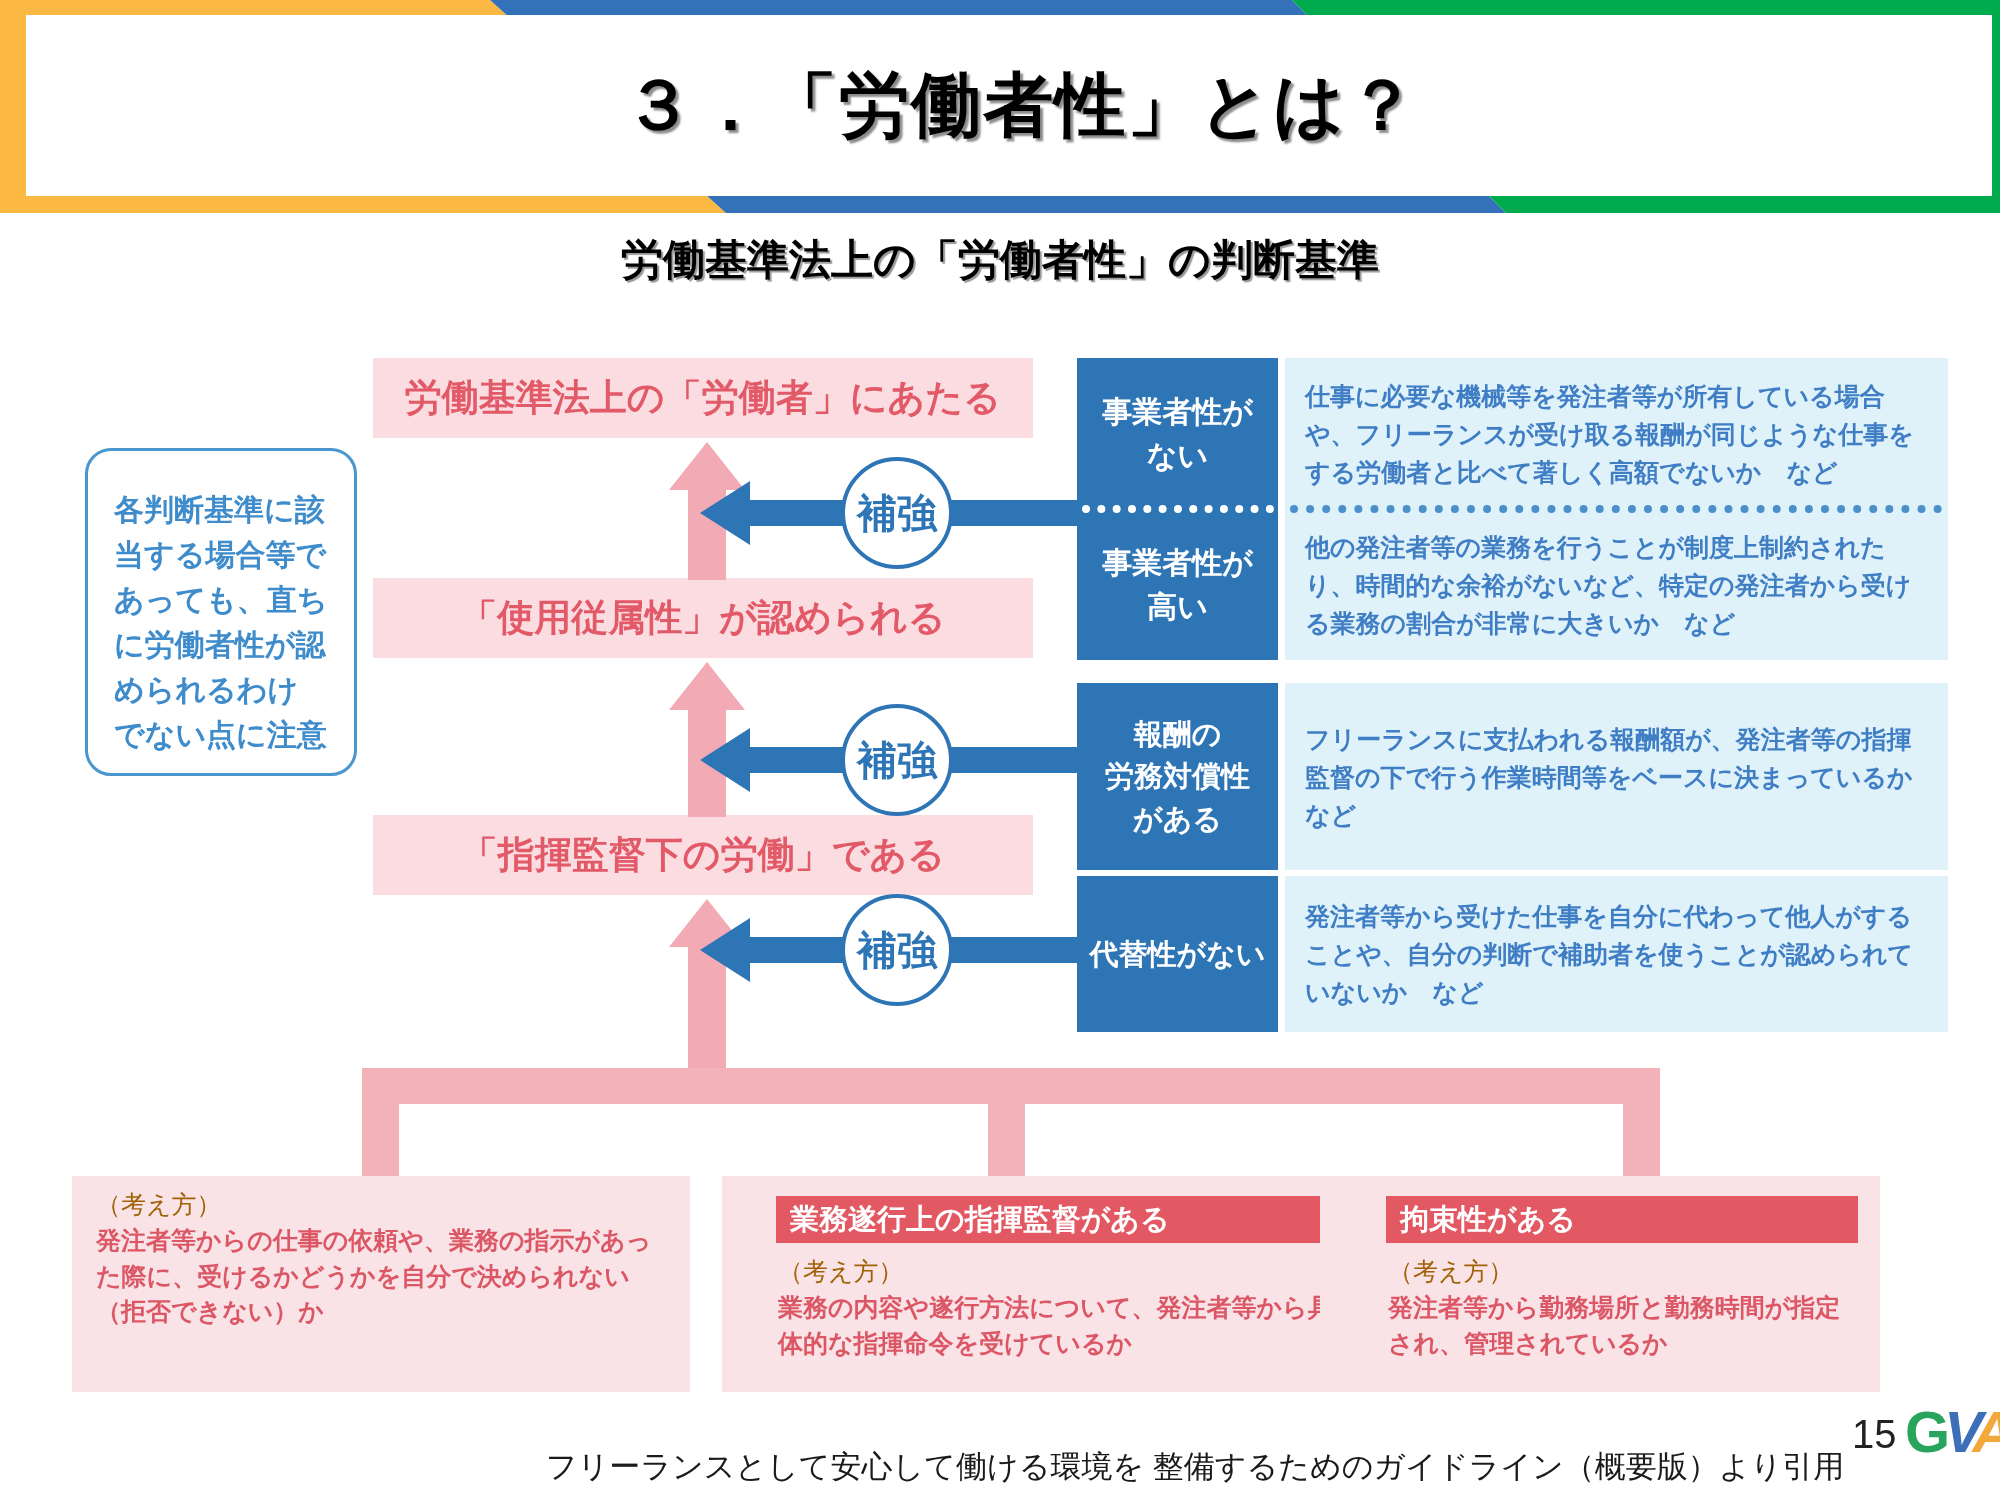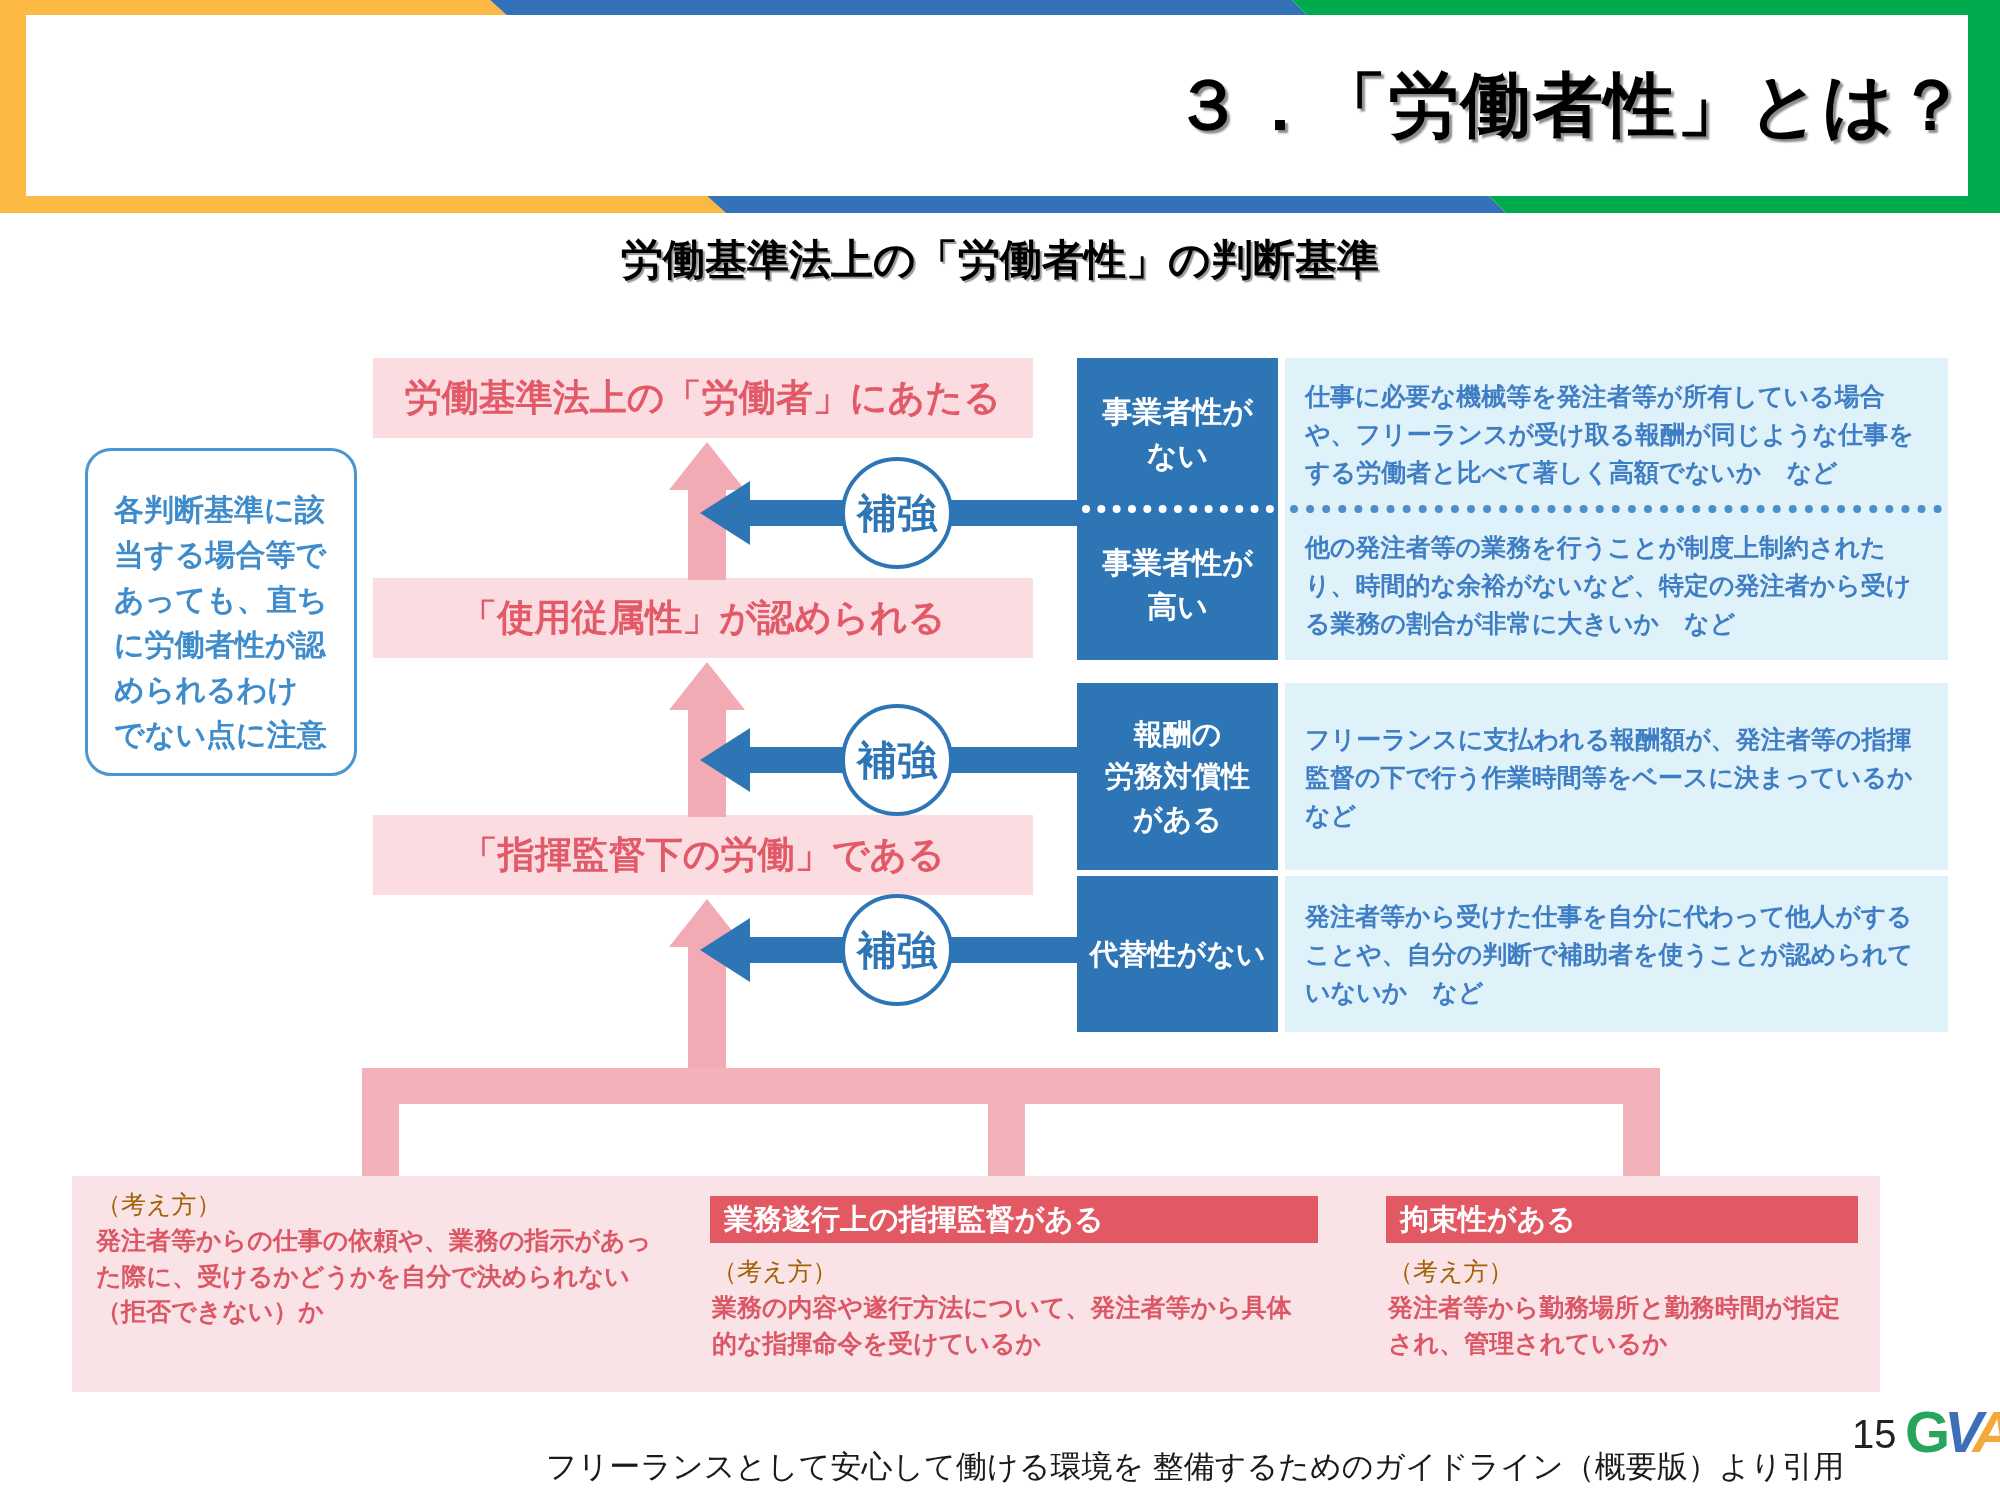--- a/index.html
+++ b/index.html
@@ -7,21 +7,21 @@
     position:relative;width:2000px;height:1500px;background:#fff;overflow:hidden;
     font-family:"Liberation Sans","DejaVu Sans",sans-serif;
   }
   
   .band{position:absolute;left:0;top:0;width:2000px;height:213px;}
   .band-seg{position:absolute;left:0;top:0;width:100%;height:100%;}
   .band-yellow{background:#FBB843;clip-path:polygon(0 0,24.5% 0,36.3% 100%,0 100%);}
   .band-blue{background:#3372B8;clip-path:polygon(24.5% 0,64.6% 0,75.3% 100%,36.3% 100%);}
   .band-green{background:#00AB4E;clip-path:polygon(64.6% 0,100% 0,100% 100%,75.3% 100%);}
   .title-box{position:absolute;left:26px;top:15px;width:1942px;height:181px;background:#fff;
-    display:flex;align-items:center;justify-content:flex-end;}
+    display:flex;align-items:center;justify-content:center;padding-left:24px;}
   .title-box h1{margin:0;font-size:70px;font-weight:900;color:#000;letter-spacing:2px;
     text-shadow:3px 3px 2px rgba(0,0,0,0.45);}
   .subtitle{position:absolute;top:232px;left:0;width:2000px;text-align:center;
     font-size:42px;font-weight:900;color:#000;text-shadow:2px 2px 1px rgba(0,0,0,0.4);}
   
   .note-box{position:absolute;left:85px;top:448px;width:272px;height:328px;box-sizing:border-box;
     border:3px solid #4A96CF;border-radius:26px;background:#fff;padding:36px 26px;
     color:#3E8CCB;font-size:30px;font-weight:bold;line-height:1.5;}
   
   .pink-box{position:absolute;left:373px;width:660px;height:80px;background:#FBDCE1;
@@ -47,21 +47,21 @@
   .dark-half{flex:1;display:flex;align-items:center;justify-content:center;}
   .light-box{position:absolute;left:1285px;width:663px;background:#DFF2FA;
     color:#3F7EC4;font-size:25px;font-weight:bold;line-height:1.52;
     display:flex;flex-direction:column;}
   .light-half{flex:1;display:flex;align-items:center;padding:8px 20px;box-sizing:border-box;}
   .light-single{align-items:flex-end;justify-content:center;}
   .dot-white{position:absolute;left:1082px;top:505px;width:192px;height:0;border-top:8px dotted #FFFFFF;z-index:3;}
   .dot-blue{position:absolute;left:1290px;top:505px;width:652px;height:0;border-top:8px dotted #4C8FCD;z-index:3;}
   
   .bb{position:absolute;top:1176px;height:216px;background:#FAE3E7;box-sizing:border-box;}
-  .bb1{left:72px;width:618px;} .bb2{left:688px;width:652px;} .bb3{left:1320px;width:560px;padding-left:44px;}
+  .bb1{left:72px;width:618px;} .bb2{left:722px;width:652px;padding-left:32px;} .bb3{left:1320px;width:560px;padding-left:44px;}
   .bb-header{margin:20px 22px 0 22px;height:47px;line-height:47px;background:#E25964;color:#fff;
     font-size:29px;font-weight:bold;padding-left:14px;}
   .bb-note{margin:12px 24px 0 24px;color:#a16207;font-size:25px;font-weight:normal;}
   .bb-body{margin:2px 24px 0 24px;color:#DC5765;font-size:25px;font-weight:bold;line-height:1.42;}
   
   .citation{position:absolute;top:1446px;left:390px;width:1610px;text-align:center;
     font-size:31px;color:#1a1a1a;}
   .page-num{position:absolute;left:1852px;top:1412px;font-size:40px;color:#222;}
   .logo{position:absolute;left:1905px;top:1398px;font-size:58px;font-weight:900;letter-spacing:-6px;}
   .logo-g{color:#29A45C;} .logo-v{color:#3C6FB7;font-style:italic;} .logo-a{color:#F2A93B;font-style:italic;}

